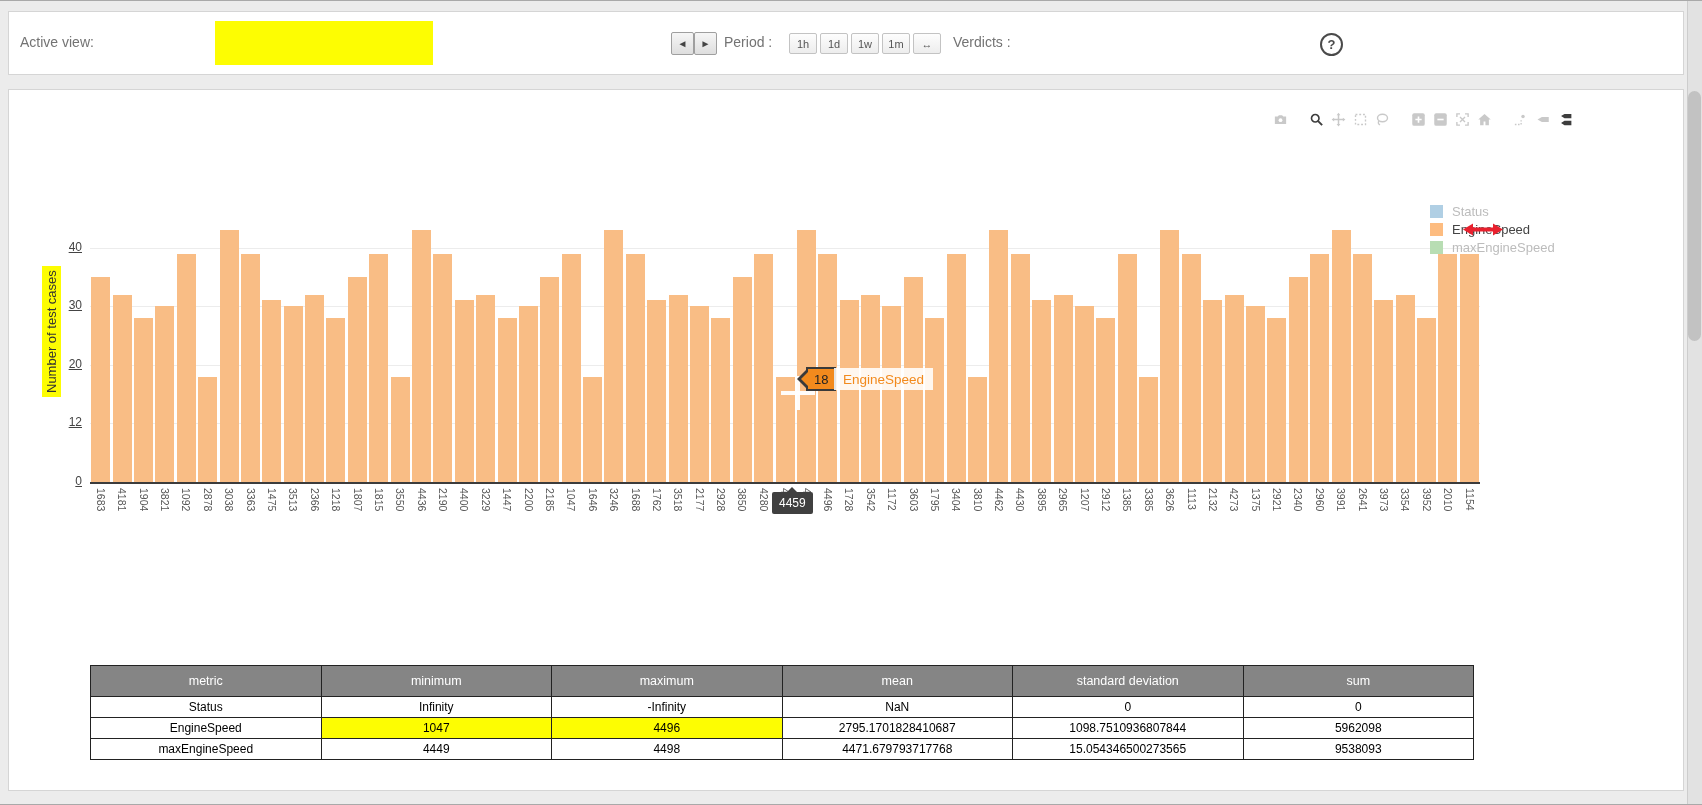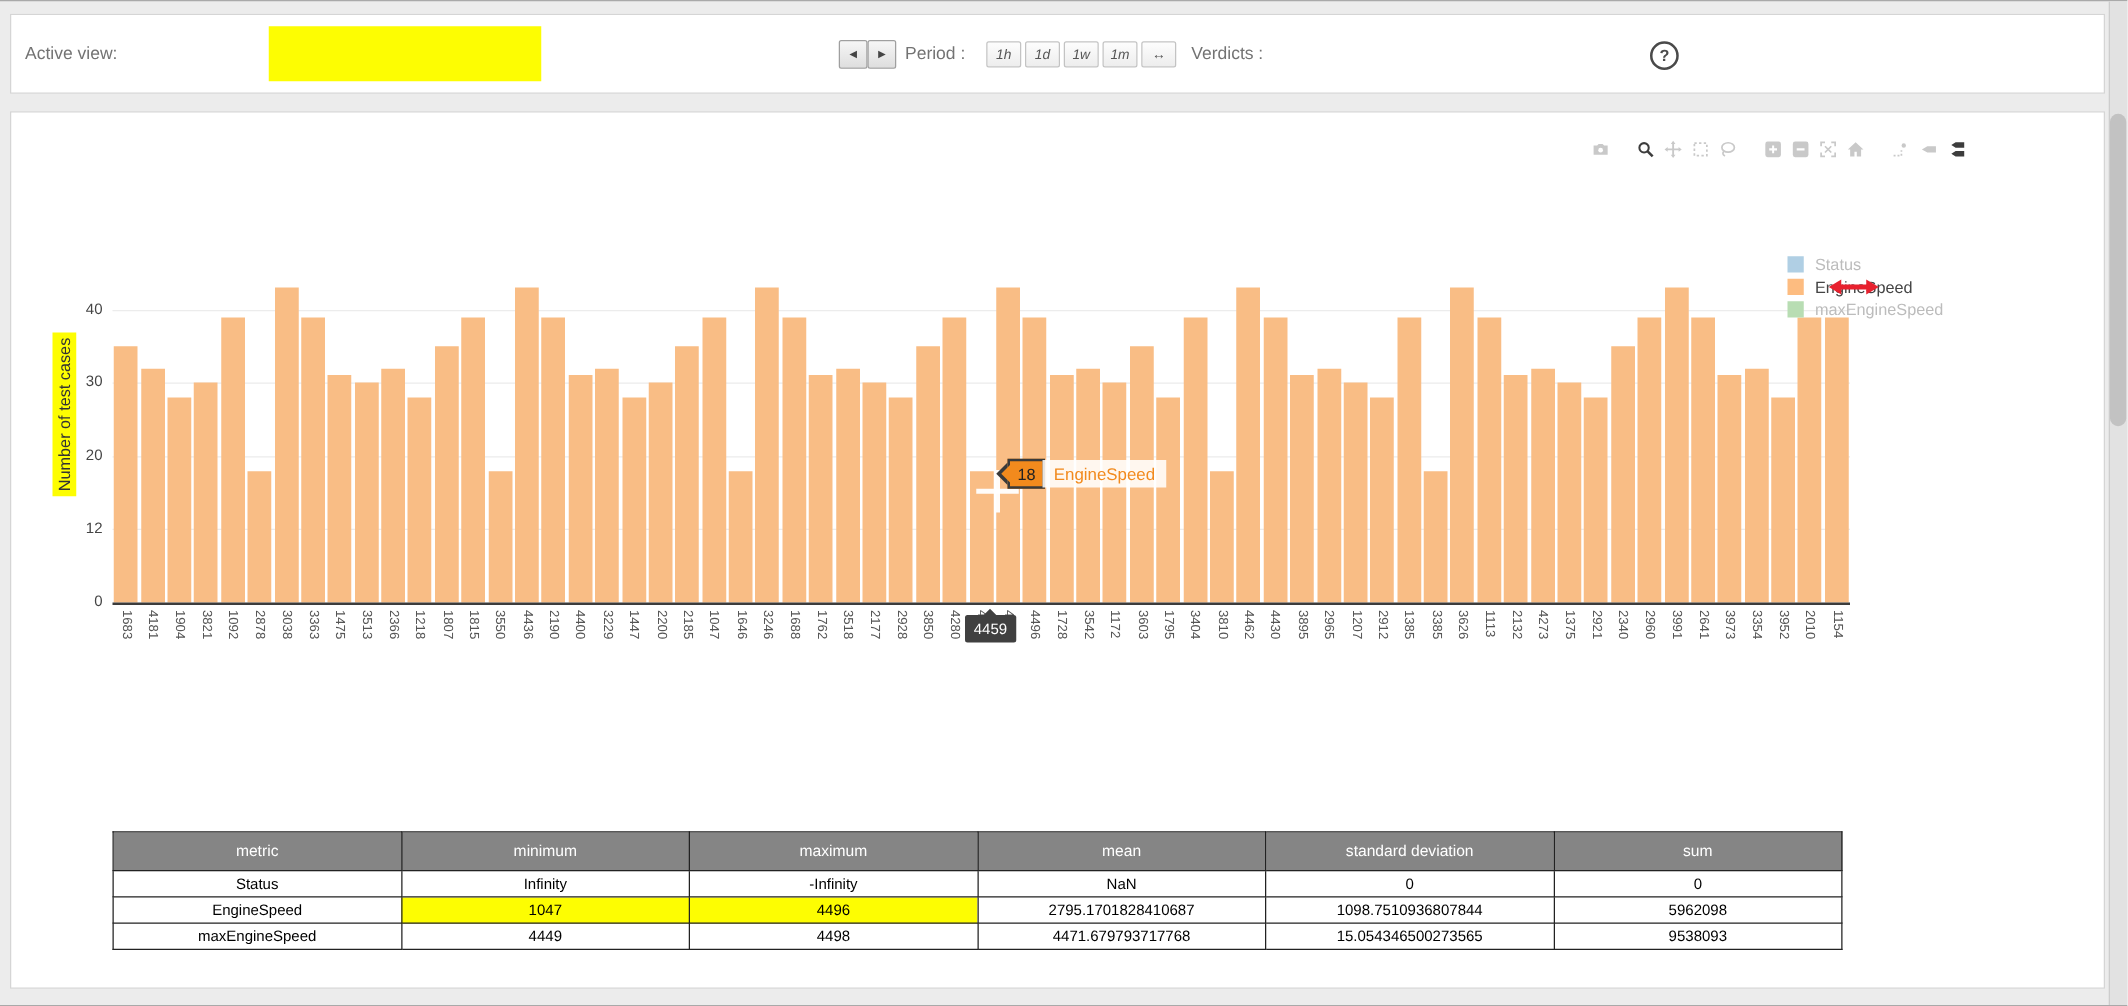--- a/index.html
+++ b/index.html
@@ -34,21 +34,21 @@
   #modebar{left:1255px;top:108px;display:flex;align-items:center;}
   .mb-group{display:flex;margin-left:14px;}
   .mb{width:22px;height:20px;display:flex;align-items:center;justify-content:center;color:#c9c9c9;cursor:pointer;}
   .mb.active{color:#3d3d3d;}
   .mb svg{width:15px;height:15px;}
   
   #chart-title{left:90px;top:137px;width:1390px;text-align:center;color:#3e3e3e;
                font-size:17px;font-weight:600;letter-spacing:.3px;}
   .gridline{height:1px;background:#ececec;}
   #zeroline{height:2px;background:#3c3c3c;}
-  .ytick{width:44px;text-align:right;color:#444;font-size:12px;}
+  .ytick{width:44px;text-align:right;color:#444;font-size:12px;text-decoration:underline;}
   .bar{position:absolute;background:var(--bar);}
   .xtick{position:absolute;color:#555;font-size:10.5px;white-space:nowrap;
          transform:rotate(90deg);transform-origin:0 0;line-height:11px;}
   #ylabel{left:42px;top:396px;transform:rotate(-90deg);transform-origin:0 0;
           background:var(--hl);color:#333;font-size:13px;padding:2px 4px;white-space:nowrap;}
   #xlabel{left:90px;top:529px;width:1280px;text-align:center;color:#444;font-size:13px;}
   
   #legend{left:1430px;top:201px;}
   .leg-item{display:flex;align-items:center;gap:9px;height:18px;cursor:pointer;}
   .leg-swatch{width:13px;height:13px;}
@@ -81,21 +81,21 @@
 <div id="app">
 
   <div class="card" id="topbar-card"></div>
   <div class="card" id="main-card"></div>
 
   <div class="abs lbl" style="left:20px;top:33px;">Active view:</div>
   <div class="abs" id="view-highlight"></div>
   <div class="abs navbtn" style="left:671px;top:31px;">◄</div>
   <div class="abs navbtn" style="left:694px;top:31px;">►</div>
   <div class="abs lbl" style="left:724px;top:33px;">Period :</div>
-  <div class="abs btnrow" style="left:789px;top:32px;font-style:italic;" id="period-buttons">
+  <div class="abs btnrow" style="left:789px;top:32px;" id="period-buttons">
       <div class="pbtn">1h</div>
       <div class="pbtn">1d</div>
       <div class="pbtn">1w</div>
       <div class="pbtn">1m</div>
       <div class="pbtn">↔</div>
     </div>
   <div class="abs lbl" style="left:953px;top:33px;">Verdicts :</div>
   <div class="abs" id="help-circle">?</div>
 
   <div class="abs" id="modebar">

